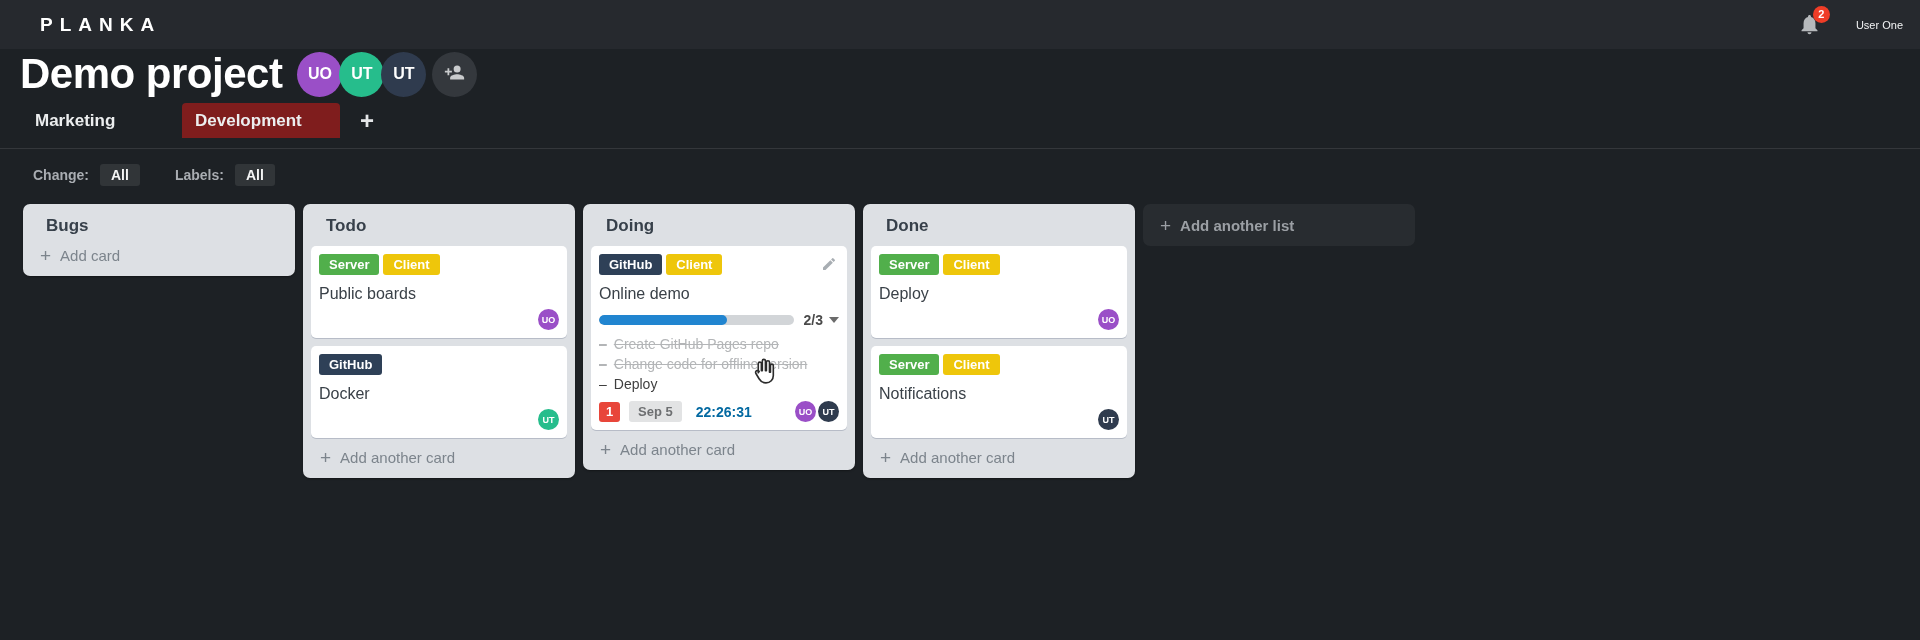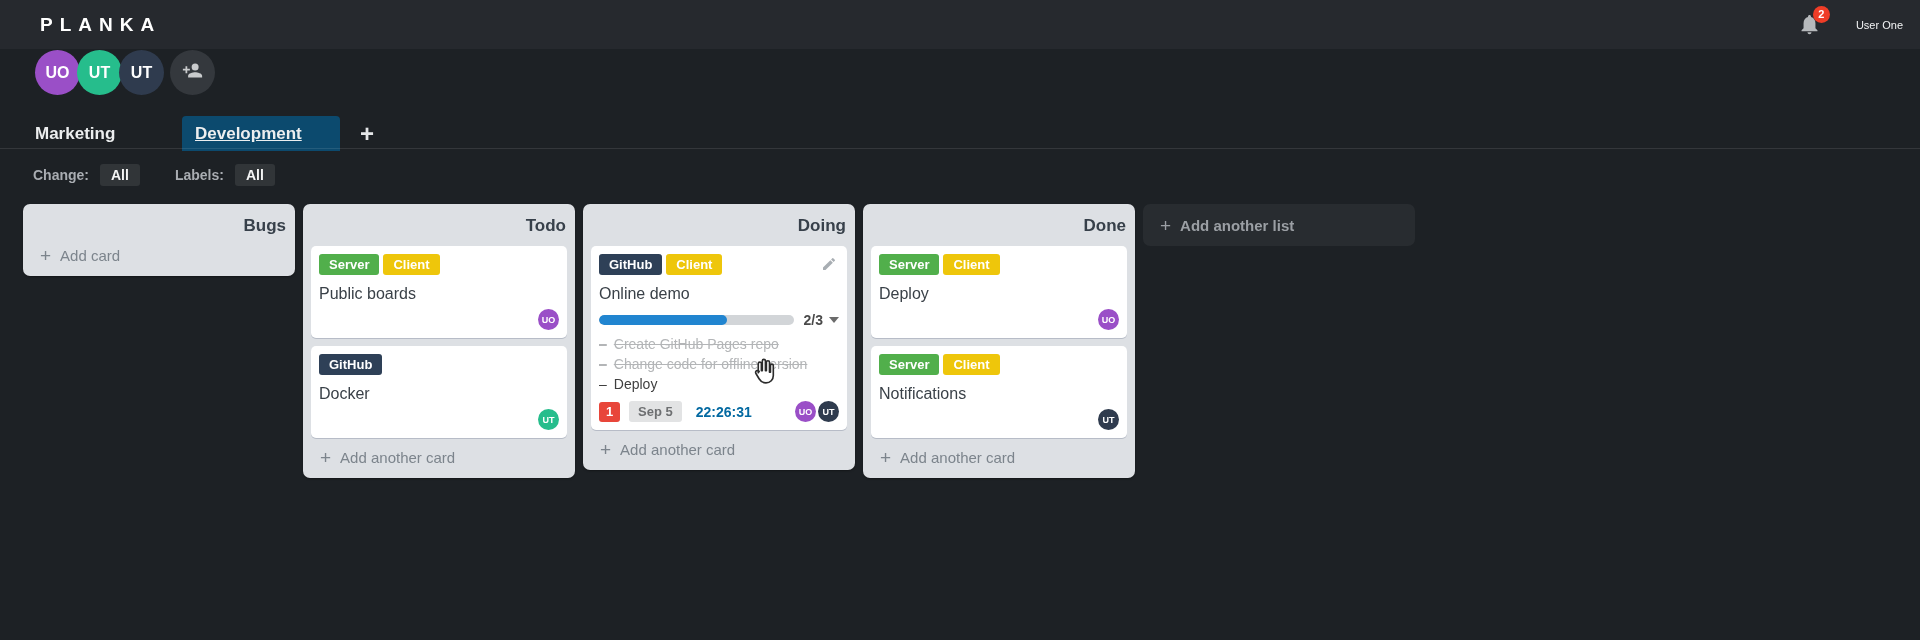--- a/index.html
+++ b/index.html
@@ -21,39 +21,39 @@
   
   .project-header { position:absolute; left:20px; top:50px; display:flex; align-items:center; }
   .project-title { color:#ffffff; font-size:42px; font-weight:bold; letter-spacing:-0.5px; }
   .avatars { display:flex; align-items:center; margin-left:18px; }
   .avatar { width:45px; height:45px; border-radius:50%; color:#fff; font-weight:bold; font-size:16px;
             display:flex; align-items:center; justify-content:center; margin-left:-3px; cursor:pointer; }
   .add-member { width:45px; height:45px; border-radius:50%; background:#34383d; margin-left:6px;
                 display:flex; align-items:center; justify-content:center; cursor:pointer; }
 
   
-  .tabs { position:absolute; left:22px; top:116px; height:35px; display:flex; align-items:stretch; }
+  .tabs { position:absolute; left:22px; top:103px; height:35px; display:flex; align-items:stretch; }
   .tab { width:158px; margin-right:2px; display:flex; align-items:center; padding-left:13px;
          color:#eceeef; font-size:17px; font-weight:bold; border-radius:4px 4px 0 0; cursor:pointer; }
-  .tab.active { background:#0c4a6e;text-decoration:underline; }
+  .tab.active { background:#7f1d1d; }
   .add-tab { width:34px; display:flex; align-items:center; justify-content:center; color:#e4e6e8;
              font-size:24px; font-weight:bold; cursor:pointer; margin-left:8px; }
   .tabs-divider { position:absolute; left:0; top:148px; width:1920px; height:1px; background:rgba(255,255,255,0.10); }
 
   
   .filterbar { position:absolute; left:33px; top:164px; display:flex; align-items:center; font-size:14px; }
   .filter-label { color:#a9adb2; font-weight:bold; }
   .filter-chip { margin-left:11px; background:rgba(255,255,255,0.09); color:#f4f5f5; font-weight:bold;
                  padding:3px 11px; border-radius:3px; cursor:pointer; }
   .filter-gap { width:35px; }
 
   
   .board { position:absolute; left:23px; top:204px; display:flex; align-items:flex-start; gap:8px; }
   .list { width:272px; background:#dde0e4; border-radius:7px; padding:10px 0 10px; box-shadow:0 1px 2px rgba(0,0,0,0.35); }
-  .list-title { margin:2px 9px 10px; color:#37404a; font-size:17px; font-weight:bold;text-align:right; }
+  .list-title { margin:2px 23px 10px; color:#37404a; font-size:17px; font-weight:bold; }
   .cards { padding:0 8px; display:flex; flex-direction:column; gap:8px; }
   .card { position:relative; background:#ffffff; border-radius:5px; padding:8px;
           box-shadow:0 1px 0 rgba(9,30,66,0.18); cursor:pointer; }
   .card-labels { display:flex; gap:4px; flex-wrap:wrap; }
   .chip { color:#fff; font-size:13px; font-weight:bold; padding:3px 10px; border-radius:3px; line-height:15px; }
   .card-title { margin-top:9px; color:#3a4148; font-size:16px; line-height:19px; }
   .card-members { display:flex; justify-content:flex-end; margin-top:6px; }
   .card-avatar { width:21px; height:21px; border-radius:50%; color:#fff; font-size:9px; font-weight:bold;
                  display:flex; align-items:center; justify-content:center; margin-left:2px; cursor:pointer; }
   .edit-btn { position:absolute; top:9px; right:9px; width:18px; height:18px; display:flex;
@@ -102,20 +102,21 @@
               <path fill="#b6b9bc" d="M12 22.2c1.15 0 2.08-.93 2.08-2.08H9.92c0 1.15.93 2.08 2.08 2.08zm6.2-6.2v-5.2c0-3.2-1.7-5.85-4.65-6.55v-.7C13.55 2.7 12.85 2 12 2s-1.55.7-1.55 1.55v.7C7.5 4.95 5.8 7.6 5.8 10.8V16l-2.1 2.1v1.05h16.6V18.1L18.2 16z"></path>
             </svg>
         </span>
         <span class="badge">2</span>
       </div>
       <div class="username">User One</div>
     </div>
   </header>
 
   <div class="project-header">
+    <h1 class="project-title">Demo project</h1>
     <div class="avatars" id="project-avatars">
         <div class="avatar" style="background: rgb(154, 79, 199);">UO</div>
         <div class="avatar" style="background: rgb(38, 189, 140);">UT</div>
         <div class="avatar" style="background: rgb(47, 59, 78);">UT</div>
         <div class="add-member">
           <span><svg viewBox="0 0 24 24" width="21" height="21">
               <path fill="#c9cbcd" d="M15 12a4 4 0 1 0 0-8 4 4 0 0 0 0 8zM6 10V7H4v3H1v2h3v3h2v-3h3v-2H6zm9 4c-2.7 0-8 1.35-8 4v2h16v-2c0-2.65-5.3-4-8-4z"></path>
             </svg></span>
         </div>
       </div>

